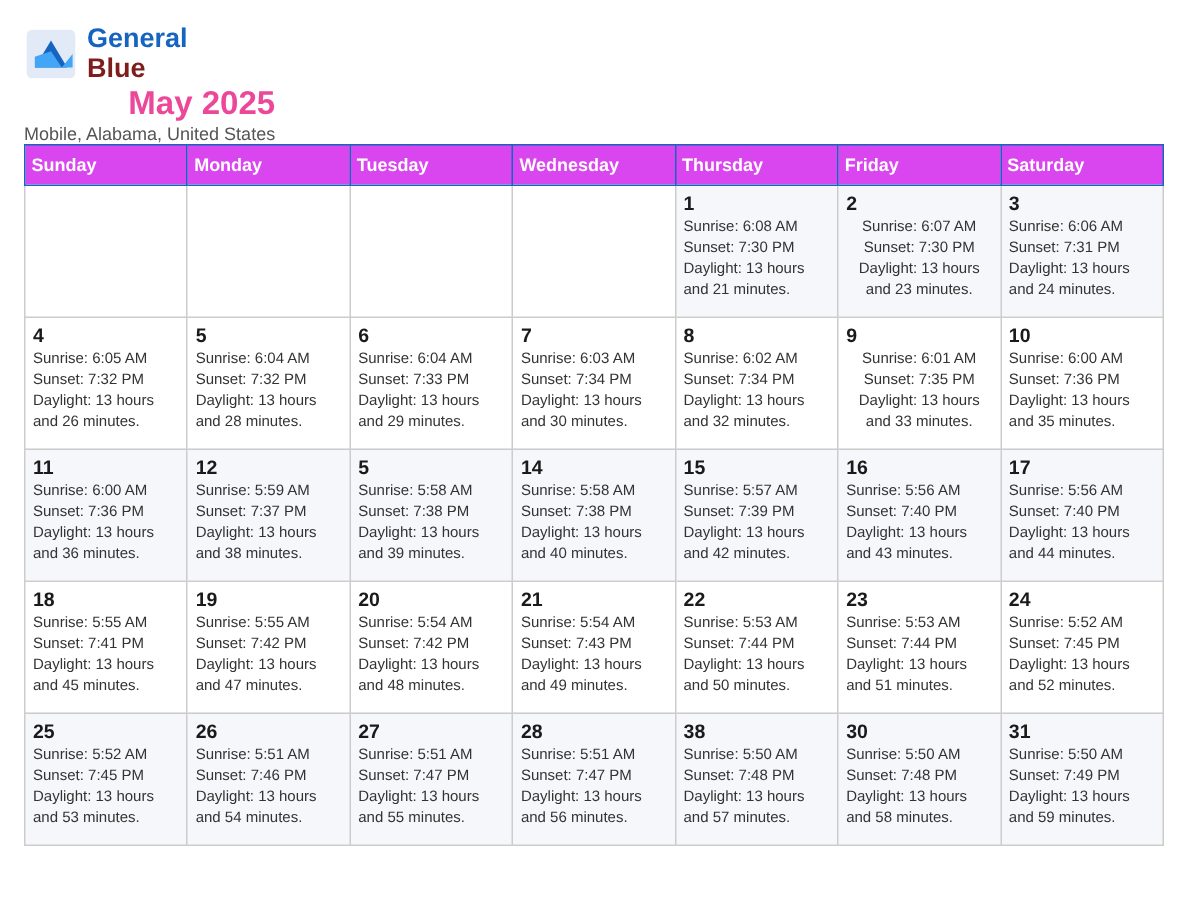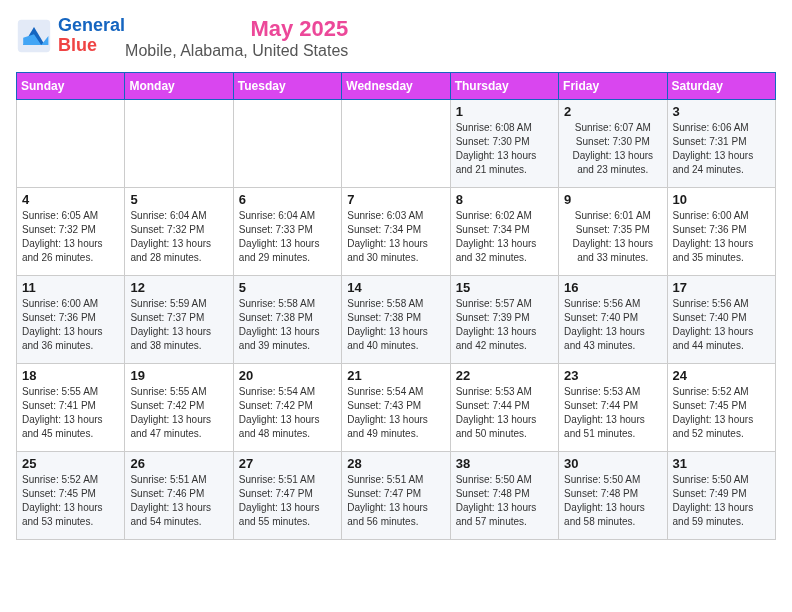--- a/index.html
+++ b/index.html
@@ -6,21 +6,21 @@
     body {
       font-family: Arial, sans-serif;
       background: #fff;
       width: 792px;
       min-height: 612px;
       padding: 16px;
     }
     .header {
       display: flex;
       align-items: flex-start;
-      margin-bottom: 12px;
+      flex-direction: column;
     }
     .logo {
       display: flex;
       align-items: center;
       gap: 6px;
     }
     .logo-text {
       font-size: 18px;
       font-weight: bold;
       color: #1a1a1a;
@@ -35,21 +35,21 @@
     }
     .title-block {
       text-align: right;
     }
     .main-title {
       font-size: 22px;
       font-weight: bold;
       color: #ec4899;
     }
     .subtitle {
-      font-size: 16px;
+      font-size: 12px;
       color: #555;
     }
     table {
       width: 100%;
       border-collapse: collapse;
       table-layout: fixed;
     }
     thead th {
       background: #d946ef;
       color: #fff;
@@ -92,21 +92,21 @@
 
 <div class="header">
   <div class="logo">
     <svg class="logo-icon" viewBox="0 0 40 40">
       <rect x="2" y="2" width="36" height="36" rx="4" fill="#e3eaf7"></rect>
       <polygon points="8,30 20,10 32,30" fill="#1565c0"></polygon>
       <polygon points="20,18 28,30 36,20 36,30 8,30 8,22" fill="#42a5f5"></polygon>
     </svg>
     <div class="logo-text">
       <span>General</span><br>
-      <span style="color:#ef4444">Blue</span>
+      <span style="color:#7f1d1d">Blue</span>
     </div>
   </div>
   <div class="title-block">
     <div class="main-title">May 2025</div>
     <div class="subtitle">Mobile, Alabama, United States</div>
   </div>
 </div>
 
 <table>
   <thead>

